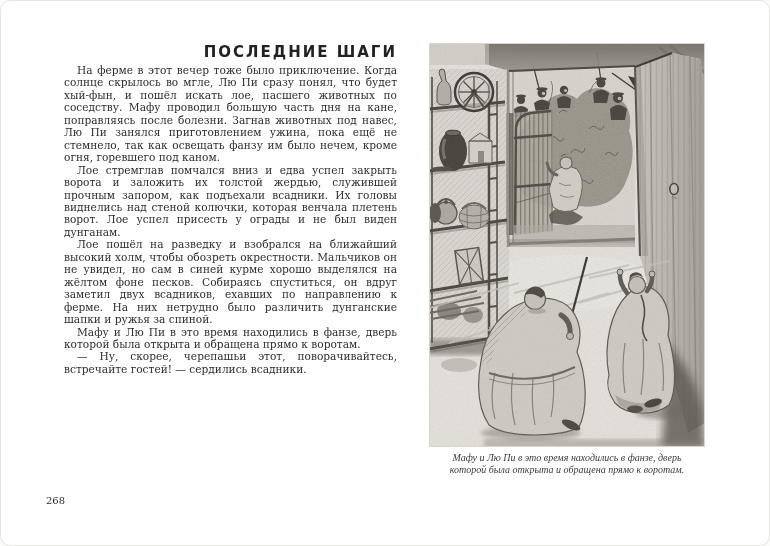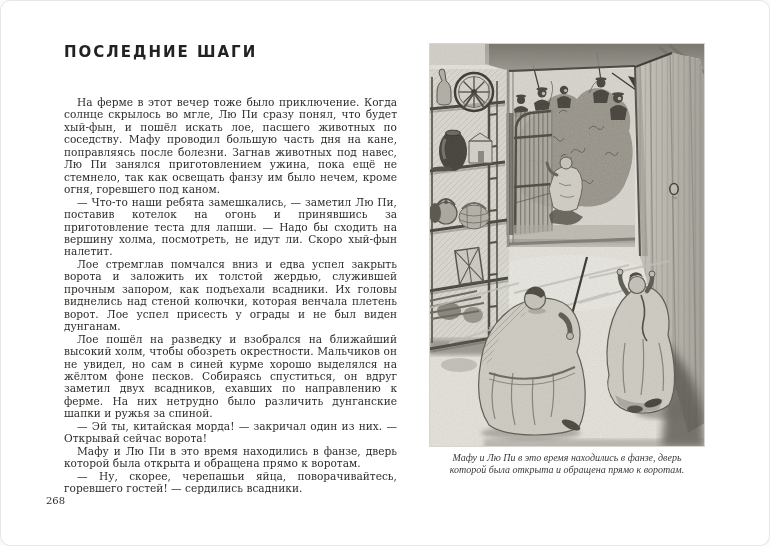--- a/index.html
+++ b/index.html
@@ -4,26 +4,26 @@
 <style>
   html,body{margin:0;padding:0;background:#fbfbfa;}
   .spread{
     position:relative;width:770px;height:546px;background:#ffffff;
     border-radius:10px;box-shadow:0 0 0 1px #e6e6e3 inset;
     font-family:"DejaVu Serif",serif;color:#2e2d2a;overflow:hidden;
   }
   .chapter-title{
     position:absolute;left:64px;top:43px;width:333px;margin:0;
     font-family:"DejaVu Sans","Liberation Sans",sans-serif;
-    font-size:15px;font-weight:bold;letter-spacing:2px;text-align:left;
+    font-size:15px;font-weight:bold;letter-spacing:2px;text-align:right;
     color:#232220;
   }
   .body-text{
     position:absolute;left:64px;top:64px;width:333px;
-    font-size:10.6px;line-height:12.45px;text-align:justify;margin-top:32px;
+    font-size:10.6px;line-height:12.45px;text-align:justify;
   }
   .body-text p{margin:0;text-indent:13px;}
   .page-number{
     position:absolute;left:46px;top:495px;font-size:10px;color:#2e2d2a;
   }
   .illustration-wrap{position:absolute;left:429px;top:43px;width:276px;height:404px;margin:0;}
   .illustration-wrap svg{display:block;}
   .illustration-caption{
     position:absolute;left:441px;top:452px;width:252px;
     font-family:"Liberation Serif",serif;font-style:italic;
@@ -32,26 +32,24 @@
 </style>
 </head>
 <body>
 
 <div class="spread">
 
   <div>
     <h1 class="chapter-title">ПОСЛЕДНИЕ ШАГИ</h1>
     <div class="body-text">
       <p>На ферме в этот вечер тоже было приключение. Когда солнце скрылось во мгле, Лю Пи сразу понял, что будет хый-фын, и пошёл искать лое, пасшего животных по соседству. Мафу проводил большую часть дня на кане, поправляясь после болезни. Загнав животных под навес, Лю Пи занялся приготовлением ужина, пока ещё не стемнело, так как освещать фанзу им было нечем, кроме огня, горевшего под каном.</p>
-      <p>— Что-то наши ребята замешкались, — заметил Лю Пи, поставив котелок на огонь и принявшись за приготовление теста для лапши. — Надо бы сходить на вершину холма, посмотреть, не идут ли. Скоро хый-фын налетит.</p>
       <p>Лое стремглав помчался вниз и едва успел закрыть ворота и заложить их толстой жердью, служившей прочным запором, как подъехали всадники. Их головы виднелись над стеной колючки, которая венчала плетень ворот. Лое успел присесть у ограды и не был виден дунганам.</p>
       <p>Лое пошёл на разведку и взобрался на ближайший высокий холм, чтобы обозреть окрестности. Мальчиков он не увидел, но сам в синей курме хорошо выделялся на жёлтом фоне песков. Собираясь спуститься, он вдруг заметил двух всадников, ехавших по направлению к ферме. На них нетрудно было различить дунганские шапки и ружья за спиной.</p>
-      <p>— Эй ты, китайская морда! — закричал один из них. — Открывай сейчас ворота!</p>
       <p>Мафу и Лю Пи в это время находились в фанзе, дверь которой была открыта и обращена прямо к воротам.</p>
-      <p>— Ну, скорее, черепашьи яйца, поворачивайтесь, горевшего гостей! — сердились всадники.</p>
+      <p>— Ну, скорее, черепашьи этот, поворачивайтесь, встречайте гостей! — сердились всадники.</p>
     </div>
     <div class="page-number">268</div>
   </div>
 
   <figure class="illustration-wrap">
     <svg role="img" width="276" height="404" viewBox="0 0 276 404" xmlns="http://www.w3.org/2000/svg" aria-label="Карандашный рисунок: двое мужчин с ружьём пригнулись в фанзе перед открытой дверью, за воротами с колючкой видны всадники">
       <defs>
         <linearGradient id="ceilG" x1="0" y1="0" x2="0" y2="1">
           <stop offset="0" stop-color="#6f6c64"></stop>
             <stop offset="1" stop-color="#b3b0a8"></stop>

